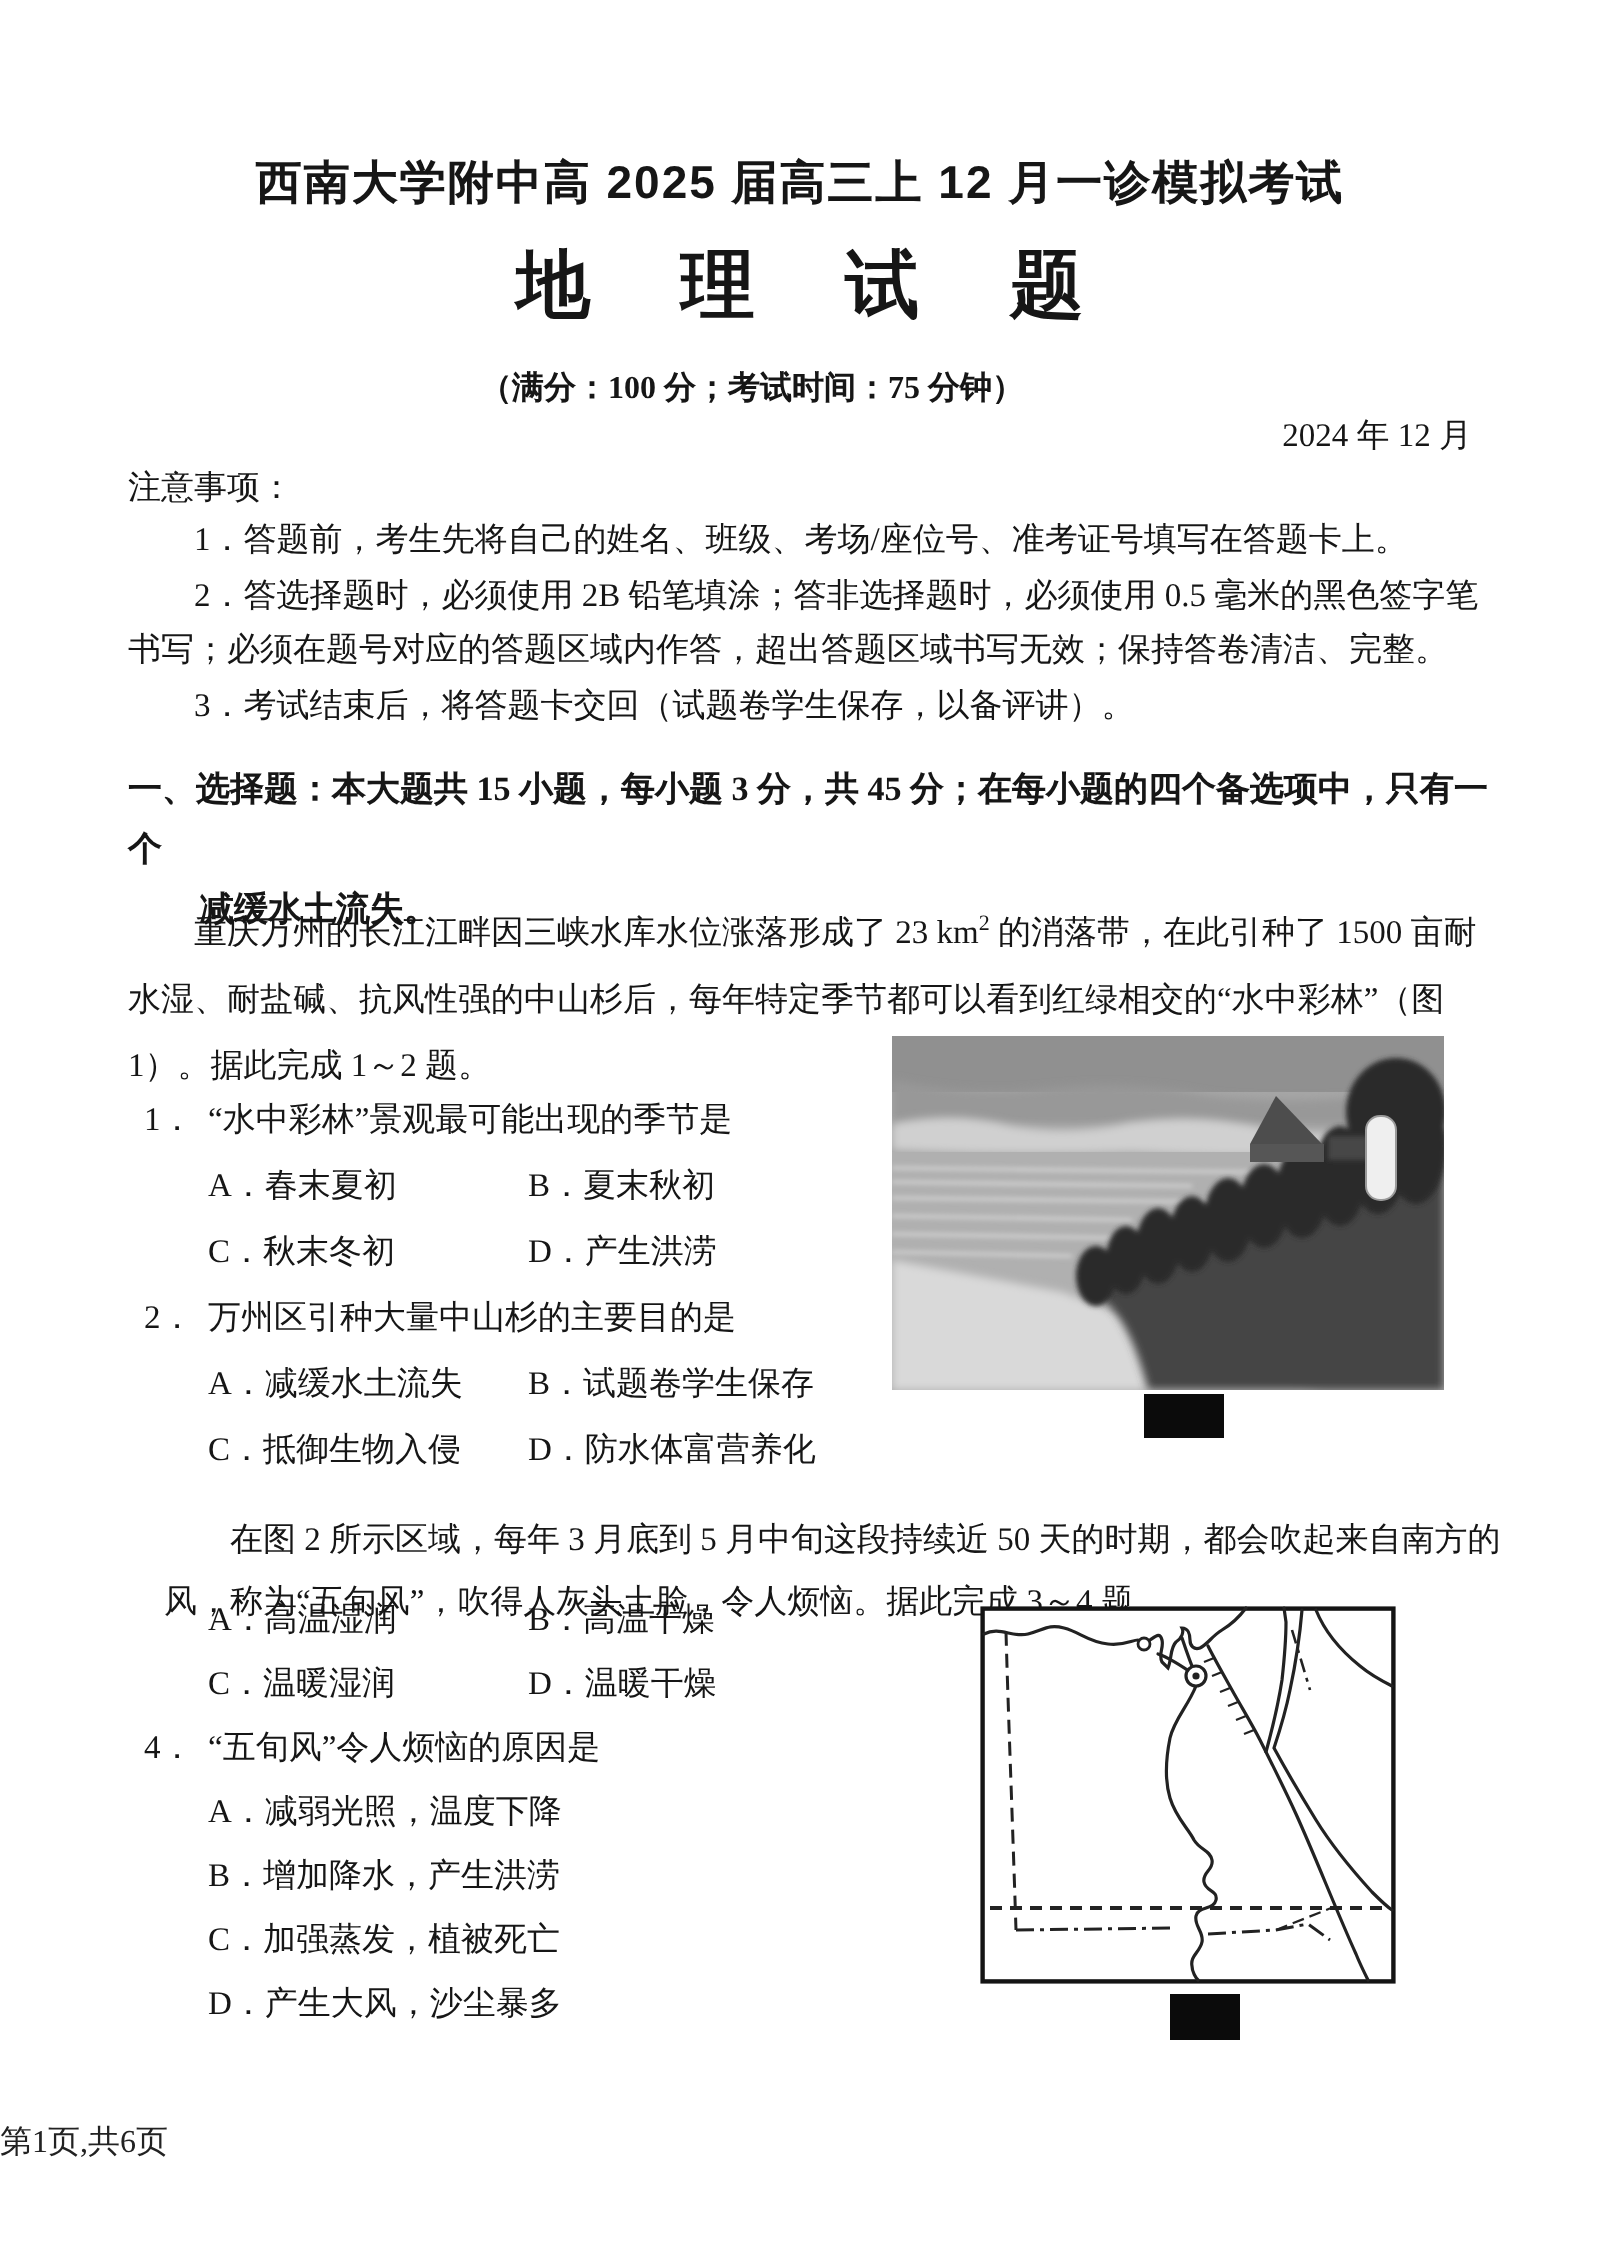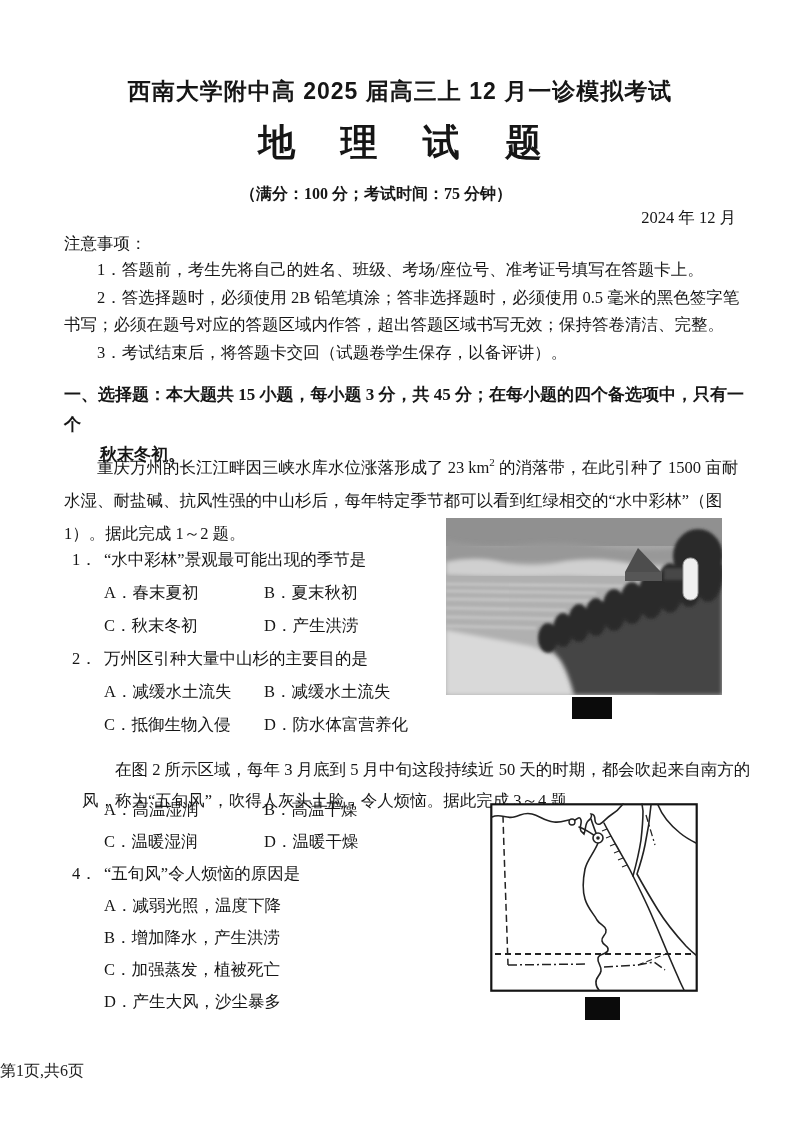--- a/index.html
+++ b/index.html
@@ -65,21 +65,21 @@
 
   <div class="abs notice-head">注意事项：</div>
   <div class="abs notice-body">
     <p>1．答题前，考生先将自己的姓名、班级、考场/座位号、准考证号填写在答题卡上。</p>
     <p>2．答选择题时，必须使用 2B 铅笔填涂；答非选择题时，必须使用 0.5 毫米的黑色签字笔书写；必须在题号对应的答题区域内作答，超出答题区域书写无效；保持答卷清洁、完整。</p>
     <p>3．考试结束后，将答题卡交回（试题卷学生保存，以备评讲）。</p>
   </div>
 
   <div class="abs section-heading">
     <div>一、选择题：本大题共 15 小题，每小题 3 分，共 45 分；在每小题的四个备选项中，只有一个</div>
-    <div class="hang">秋末冬初。</div>
+    <div class="hang">减缓水土流失。</div>
   </div>
 
   <p class="abs passage1"><span>重庆万州的长江江畔因三峡水库水位涨落形成了 23 km</span><sup>2</sup><span> 的消落带，在此引种了 1500 亩耐水湿、耐盐碱、抗风性强的中山杉后，每年特定季节都可以看到红绿相交的“水中彩林”（图 1）。据此完成 1～2 题。</span></p>
 
   <svg class="abs figure-photo" viewBox="0 0 276 177" preserveAspectRatio="none">
     <defs>
       <filter id="b1" x="-20%" y="-20%" width="140%" height="140%">
           <feGaussianBlur stdDeviation="1.4"></feGaussianBlur>
         </filter>
       <filter id="b2" x="-20%" y="-20%" width="140%" height="140%">
@@ -119,21 +119,21 @@
     <rect x="218" y="50" width="20" height="12" fill="#474747" filter="url(#b1)"></rect>
     <rect x="237" y="40" width="15" height="42" rx="7" fill="#efefef" stroke="#9a9a9a" stroke-width="1"></rect>
   </svg>
   <div class="abs redact1"></div>
 
   <div class="abs qblock1">
     <div class="qrow"><span class="qnum">1．</span><span>“水中彩林”景观最可能出现的季节是</span></div>
     <div class="orow"><span class="opt-col">A．春末夏初</span><span>B．夏末秋初</span></div>
     <div class="orow"><span class="opt-col">C．秋末冬初</span><span>D．产生洪涝</span></div>
     <div class="qrow"><span class="qnum">2．</span><span>万州区引种大量中山杉的主要目的是</span></div>
-    <div class="orow"><span class="opt-col">A．减缓水土流失</span><span>B．减缓水土流失</span></div>
+    <div class="orow"><span class="opt-col">A．减缓水土流失</span><span>B．试题卷学生保存</span></div>
     <div class="orow"><span class="opt-col">C．抵御生物入侵</span><span>D．防水体富营养化</span></div>
   </div>
 
   <p class="abs passage2">在图 2 所示区域，每年 3 月底到 5 月中旬这段持续近 50 天的时期，都会吹起来自南方的风，称为“五旬风”，吹得人灰头土脸，令人烦恼。据此完成 3～4 题。</p>
 
   <div class="abs qblock2">
     <div class="orow"><span class="opt-col">A．高温湿润</span><span>B．高温干燥</span></div>
     <div class="orow"><span class="opt-col">C．温暖湿润</span><span>D．温暖干燥</span></div>
     <div class="qrow"><span class="qnum">4．</span><span>“五旬风”令人烦恼的原因是</span></div>
     <div class="orow">A．减弱光照，温度下降</div>

